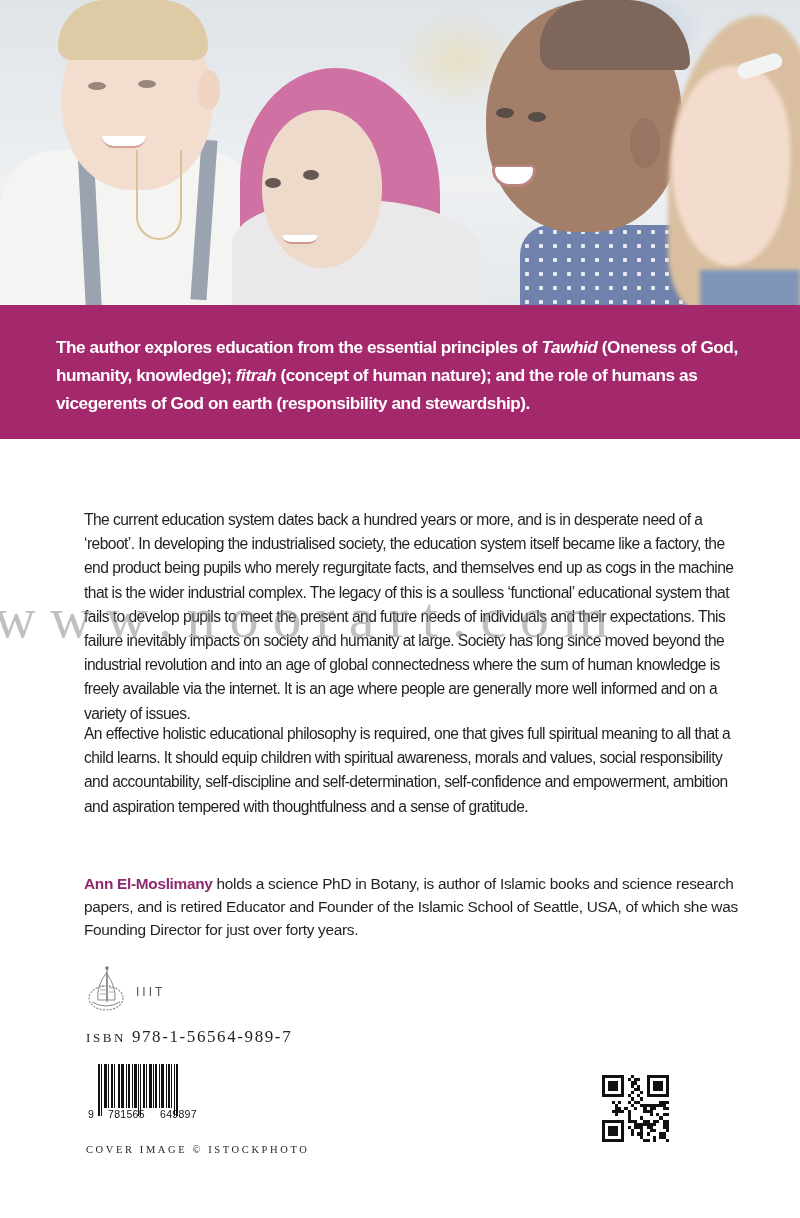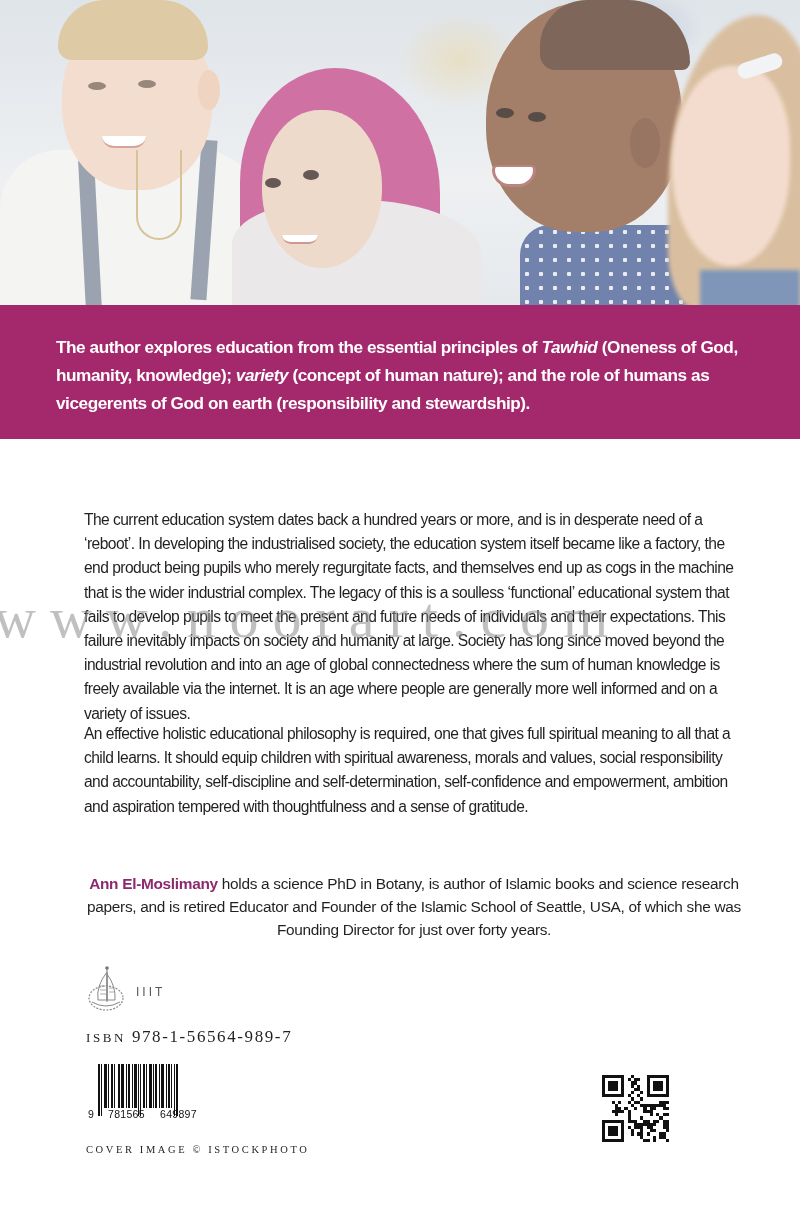--- a/index.html
+++ b/index.html
@@ -76,21 +76,20 @@
     .watermark {
       position: absolute; left: -6px; top: 590px; width: 812px; height: 56px;
       font-family: "Liberation Serif", serif; font-size: 58px; line-height: 56px; letter-spacing: 14px;
       color: rgba(140,140,140,0.55); white-space: nowrap; pointer-events: none;
     }
 
     .author {
       position: absolute; left: 84px; top: 872px; width: 660px;
       font-size: 15.4px; line-height: 23px; color: #231f20; letter-spacing: -0.3px;
       font-family: "Liberation Sans", sans-serif;
-      text-align: center;
     }
     .author-name { color: #8c2a6e; font-weight: bold; }
 
     
     .logo { position: absolute; left: 86px; top: 964px; width: 50px; height: 50px; }
     .logo-label {
       position: absolute; left: 136px; top: 985px;
       font-family: "Liberation Sans", sans-serif; font-size: 12px; letter-spacing: 3px; color: #555;
     }
     .isbn {
@@ -154,21 +153,21 @@
   <div class="kid g2-mouth"></div>
 
   <div class="kid g3-hair"></div>
   <div class="kid g3-face"></div>
   <div class="kid g3-shirt"></div>
   <div class="kid g3-clip"></div>
   <div class="photo-wash"></div>
 </div>
 
 <div class="banner">
-  <p class="banner-text"><span>The author explores education from the essential principles of </span><em>Tawhid</em><span> (Oneness of God, humanity, knowledge); </span><em>variety</em><span> (concept of human nature); and the role of humans as vicegerents of God on earth (responsibility and stewardship).</span></p>
+  <p class="banner-text"><span>The author explores education from the essential principles of </span><em>Tawhid</em><span> (Oneness of God, humanity, knowledge); </span><em>fitrah</em><span> (concept of human nature); and the role of humans as vicegerents of God on earth (responsibility and stewardship).</span></p>
 </div>
 
 <p class="body-para p1">The current education system dates back a hundred years or more, and is in desperate need of a ‘reboot’. In developing the industrialised society, the education system itself became like a factory, the end product being pupils who merely regurgitate facts, and themselves end up as cogs in the machine that is the wider industrial complex. The legacy of this is a soulless ‘functional’ educational system that fails to develop pupils to meet the present and future needs of individuals and their expectations. This failure inevitably impacts on society and humanity at large. Society has long since moved beyond the industrial revolution and into an age of global connectedness where the sum of human knowledge is freely available via the internet. It is an age where people are generally more well informed and on a variety of issues.</p>
 <p class="body-para p2">An effective holistic educational philosophy is required, one that gives full spiritual meaning to all that a child learns. It should equip children with spiritual awareness, morals and values, social responsibility and accountability, self-discipline and self-determination, self-confidence and empowerment, ambition and aspiration tempered with thoughtfulness and a sense of gratitude.</p>
 
 <div class="watermark">www.noorart.com</div>
 
 <p class="author"><span class="author-name">Ann El-Moslimany</span><span> holds a science PhD in Botany, is author of Islamic books and science research papers, and is retired Educator and Founder of the Islamic School of Seattle, USA, of which she was Founding Director for just over forty years.</span></p>
 
 <div class="logo">

